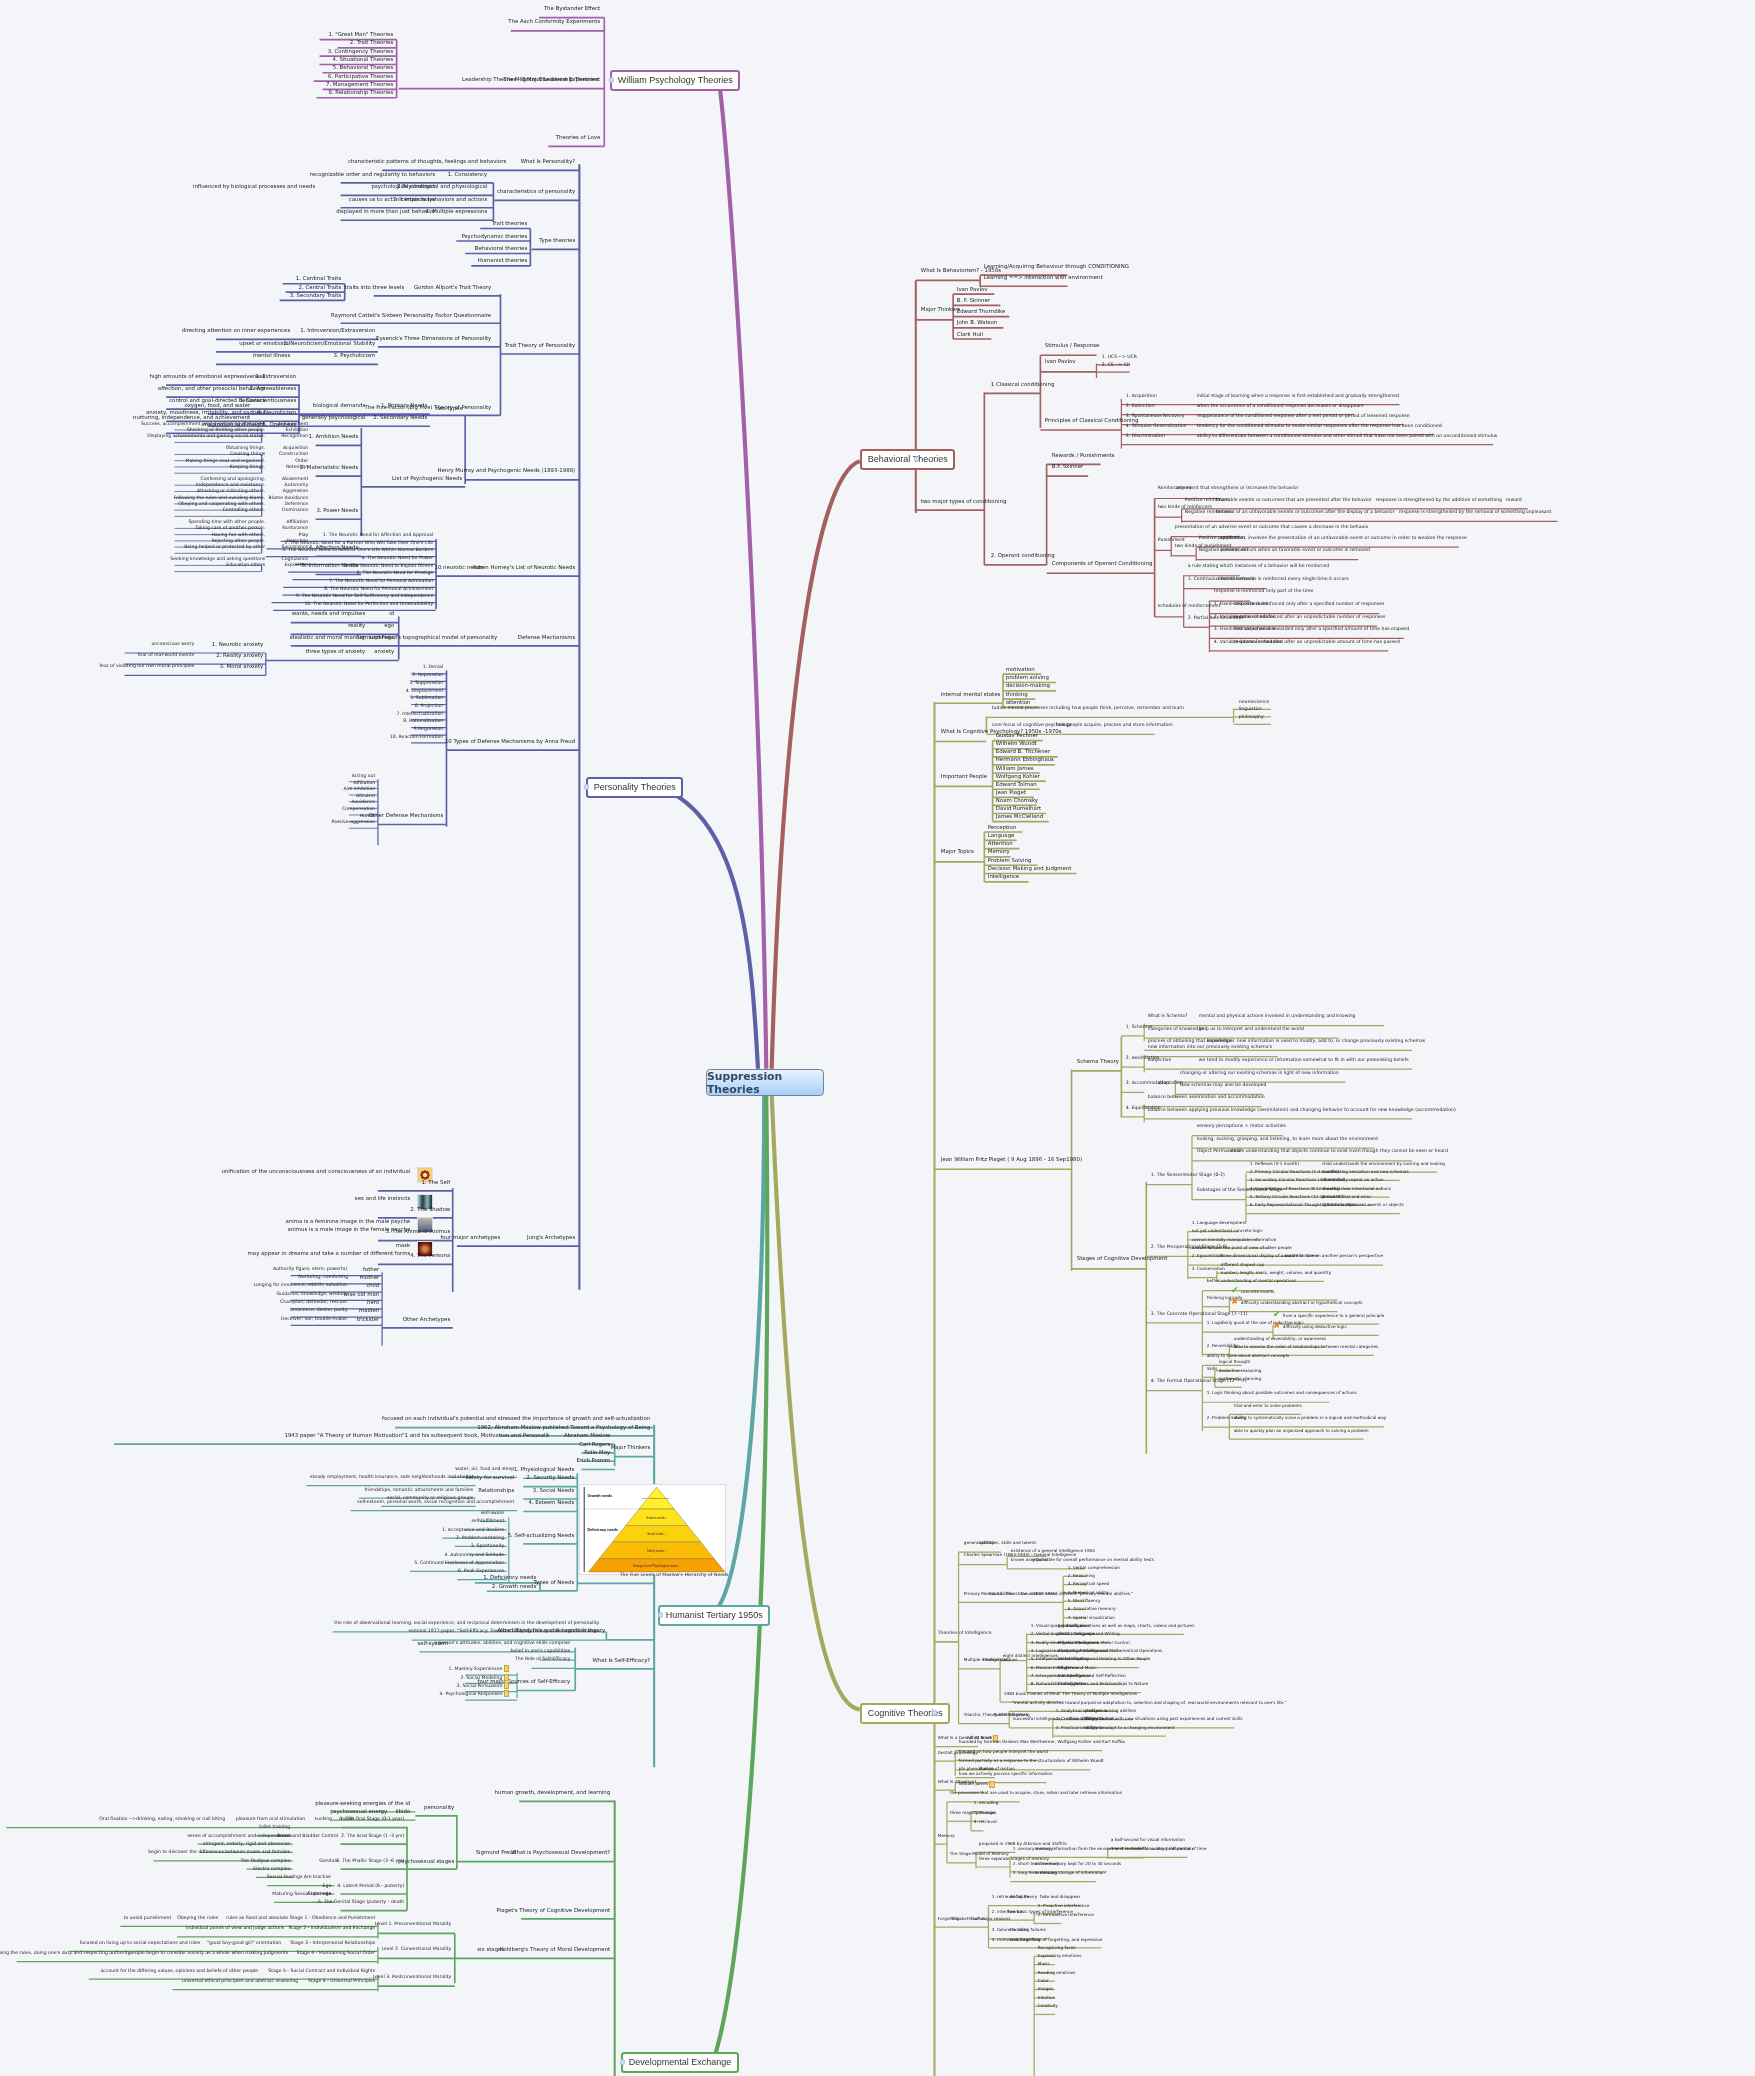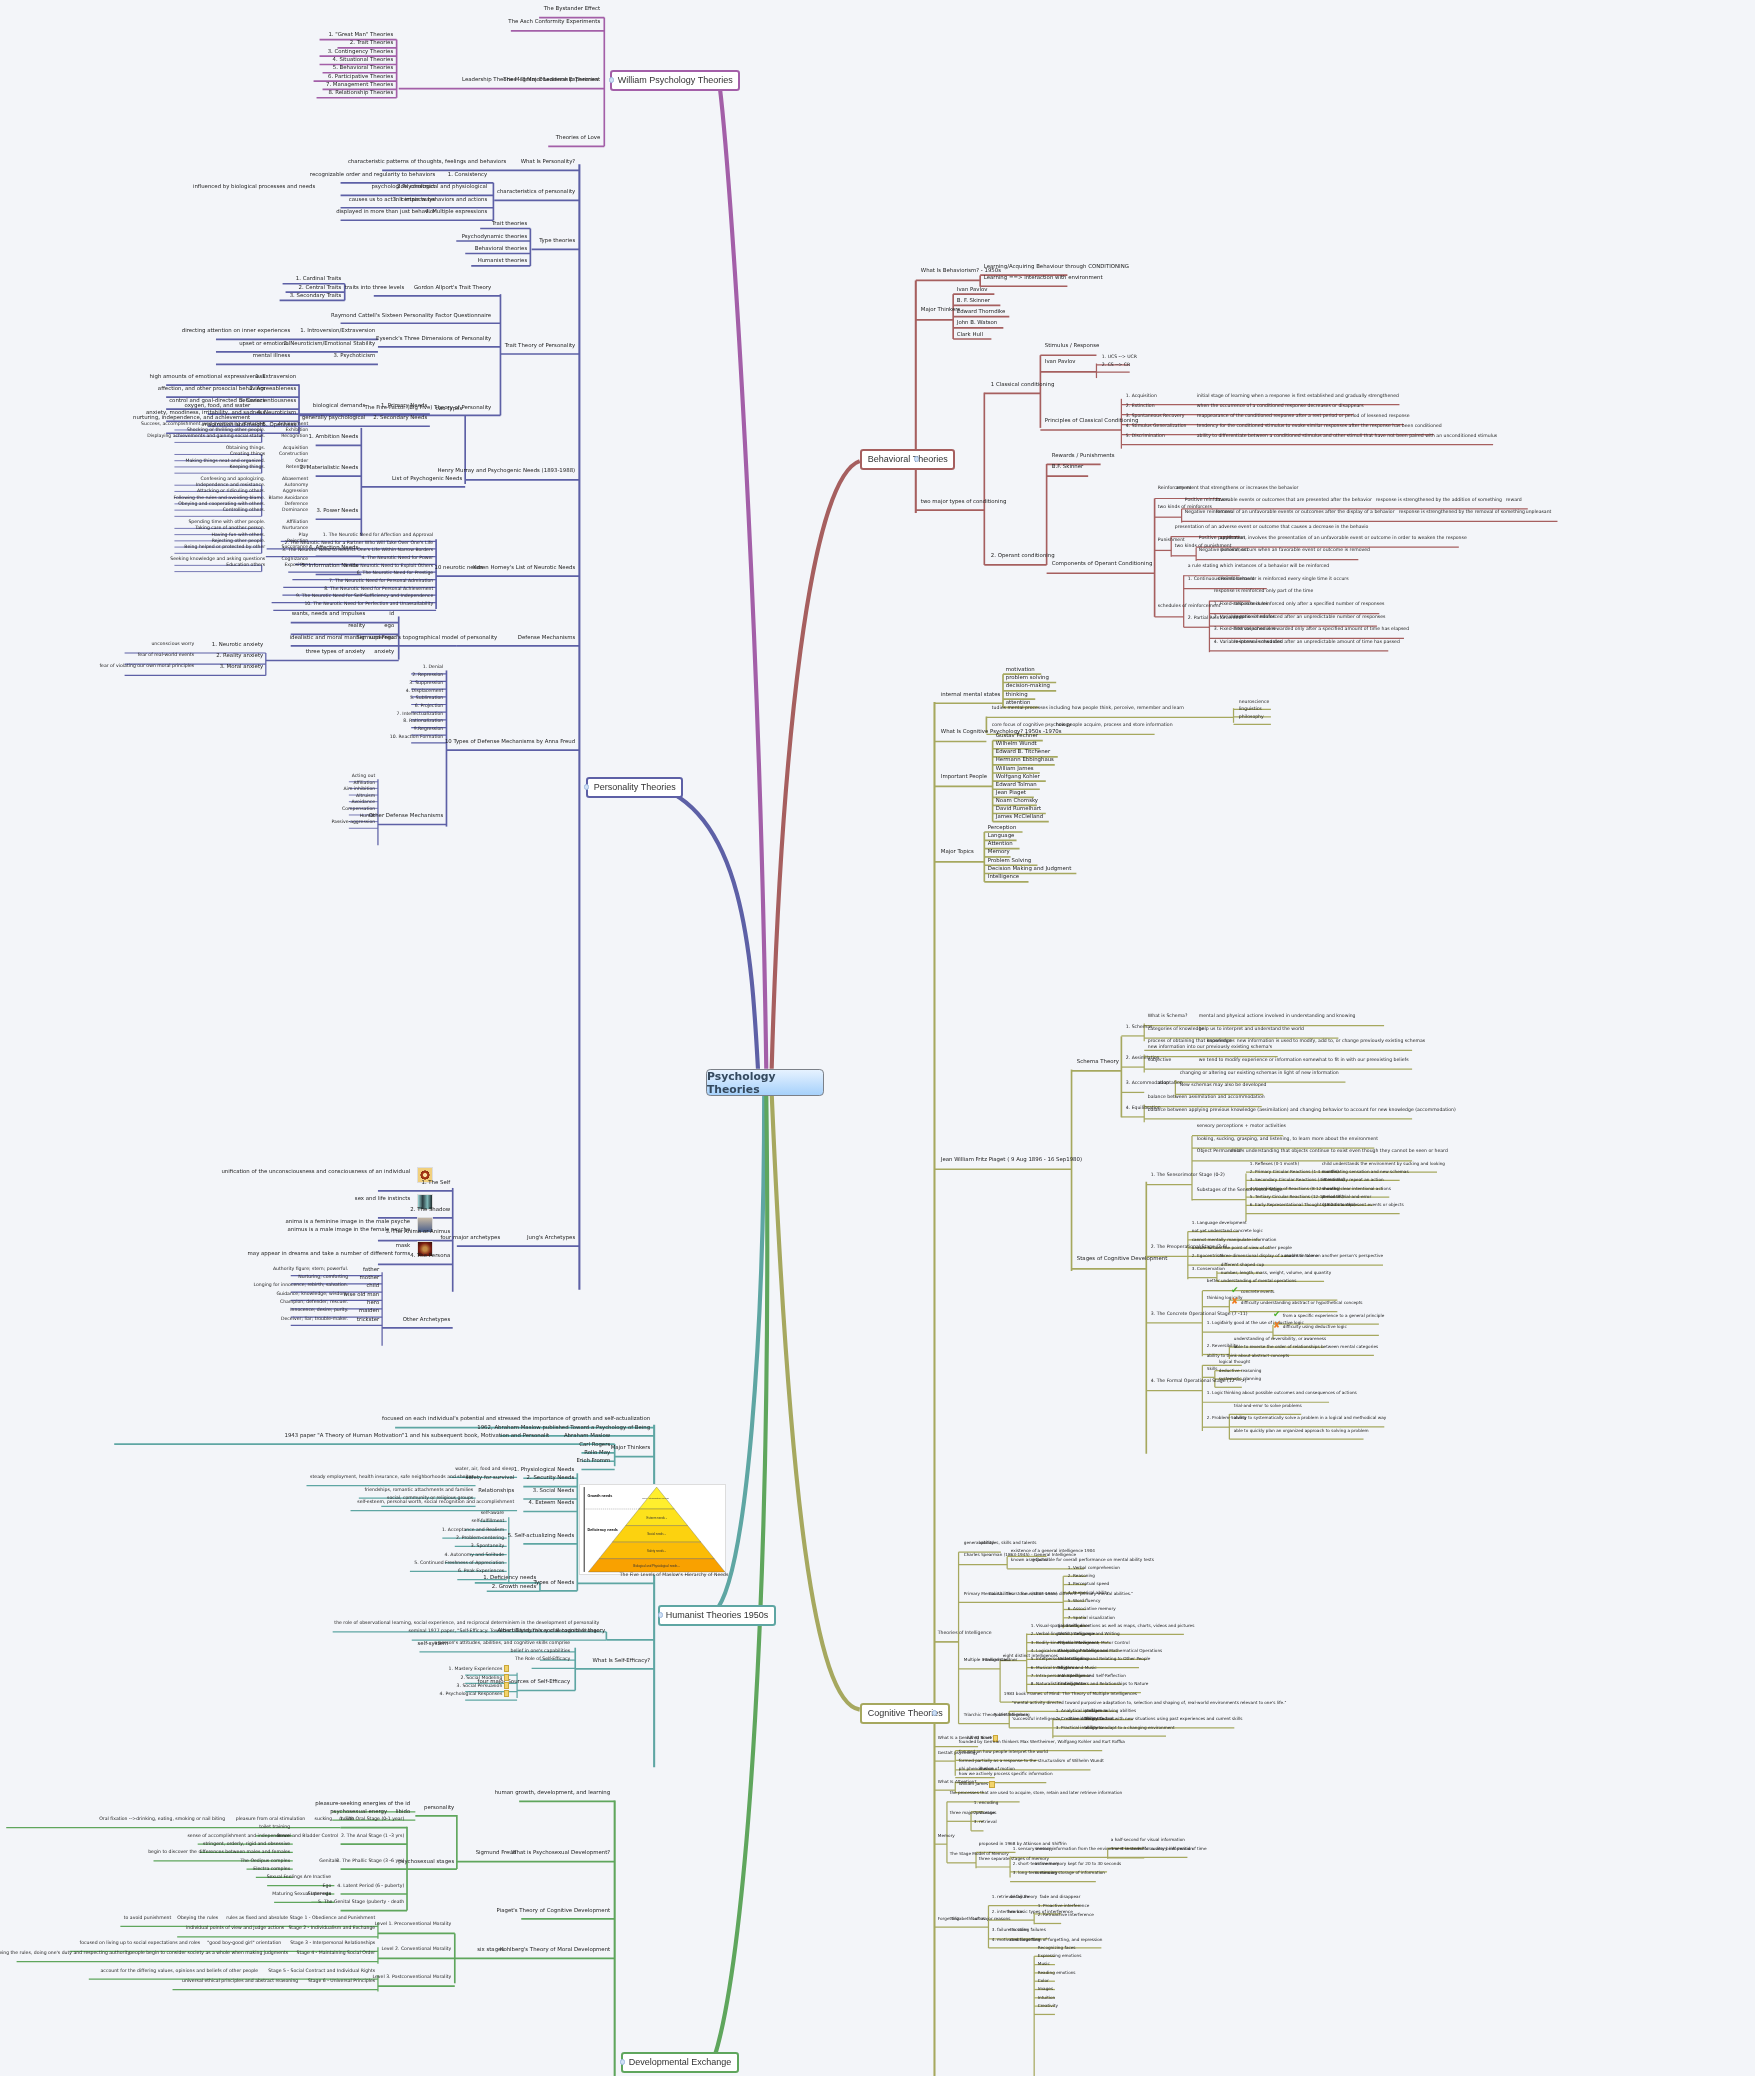--- a/index.html
+++ b/index.html
@@ -559,21 +559,21 @@
       <polyline points="2250,5568 2605,5568" fill="none" stroke="#a6a85f" stroke-width="3" stroke-linejoin="round"></polyline>
       <polyline points="2605,5422 2605,6060" fill="none" stroke="#a6a85f" stroke-width="3" stroke-linejoin="round"></polyline>
       <polyline points="2605,5431 2835,5431" fill="none" stroke="#a6a85f" stroke-width="3" stroke-linejoin="round"></polyline>
       <polyline points="2605,5511 2835,5511" fill="none" stroke="#a6a85f" stroke-width="3" stroke-linejoin="round"></polyline>
       <polyline points="2605,5581 2835,5581" fill="none" stroke="#a6a85f" stroke-width="3" stroke-linejoin="round"></polyline>
       <polyline points="2605,5691 2835,5691" fill="none" stroke="#a6a85f" stroke-width="3" stroke-linejoin="round"></polyline>
       <polyline points="2605,5821 2835,5821" fill="none" stroke="#a6a85f" stroke-width="3" stroke-linejoin="round"></polyline>
     </svg>
 
   <div class="central">
-      <span>Psychology Theories</span>
+      <span>Suppression Theories</span>
     </div>
 
   <div id="nodes">
       <div class="branch" style="left: 610px; top: 70px; border-color: rgb(163, 95, 168);">William Psychology Theories</div>
       <div class="node r" style="top: 4.6px; right: 1155px;">The Bystander Effect</div>
       <div class="node r" style="top: 18px; right: 1155px;">The Asch Conformity Experiments</div>
       <div class="node r" style="top: 76px; right: 1157px;">Leadership Theories - 8 Major Leadership Theories</div>
       <div class="node r" style="top: 76px; right: 1155px;">The Milgram Obedience Experiment</div>
       <div class="node r" style="top: 134px; right: 1155px;">Theories of Love</div>
       <div class="node r" style="top: 31px; right: 1362px;">1. "Great Man" Theories</div>
@@ -753,21 +753,21 @@
       <div class="node r" style="top: 1282px; right: 1376px;">child</div>
       <div class="node r" style="top: 1282px; font-size: 4.6px; right: 1407px;">Longing for innocence; rebirth; salvation.</div>
       <div class="node r" style="top: 1291px; right: 1376px;">wise old man</div>
       <div class="node r" style="top: 1291px; font-size: 4.6px; right: 1407px;">Guidance; knowledge; wisdom.</div>
       <div class="node r" style="top: 1299px; right: 1376px;">hero</div>
       <div class="node r" style="top: 1299px; font-size: 4.6px; right: 1407px;">Champion; defender; rescuer.</div>
       <div class="node r" style="top: 1307px; right: 1376px;">maiden</div>
       <div class="node r" style="top: 1307px; font-size: 4.6px; right: 1407px;">Innocence; desire; purity.</div>
       <div class="node r" style="top: 1316px; right: 1376px;">trickster</div>
       <div class="node r" style="top: 1316px; font-size: 4.6px; right: 1407px;">Deceiver; liar; trouble-maker.</div>
-      <div class="branch" style="left: 658px; top: 1605px; border-color: rgb(94, 166, 163);">Humanist Theories 1950s</div>
+      <div class="branch" style="left: 658px; top: 1605px; border-color: rgb(94, 166, 163);">Humanist Tertiary 1950s</div>
       <div class="node r" style="top: 1415px; right: 1105px;">focused on each individual's potential and stressed the importance of growth and self-actualization</div>
       <div class="node r" style="top: 1424px; right: 1105px;">1962, Abraham Maslow published Toward a Psychology of Being</div>
       <div class="node r" style="top: 1444px; right: 1105px;">Major Thinkers</div>
       <div class="node r" style="top: 1432px; right: 1145px;">Abraham Maslow</div>
       <div class="node r" style="top: 1432px; right: 1206px;">1943 paper "A Theory of Human Motivation"1 and his subsequent book, Motivation and Personalit</div>
       <div class="node r" style="top: 1441px; right: 1145px;">Carl Rogers</div>
       <div class="node r" style="top: 1449px; right: 1145px;">Rollo May</div>
       <div class="node r" style="top: 1457px; right: 1145px;">Erich Fromm</div>
       <div class="node r" style="top: 1466px; right: 1181px;">1. Physiological Needs</div>
       <div class="node r" style="top: 1466px; font-size: 4.6px; right: 1241px;">water, air, food and sleep</div>

